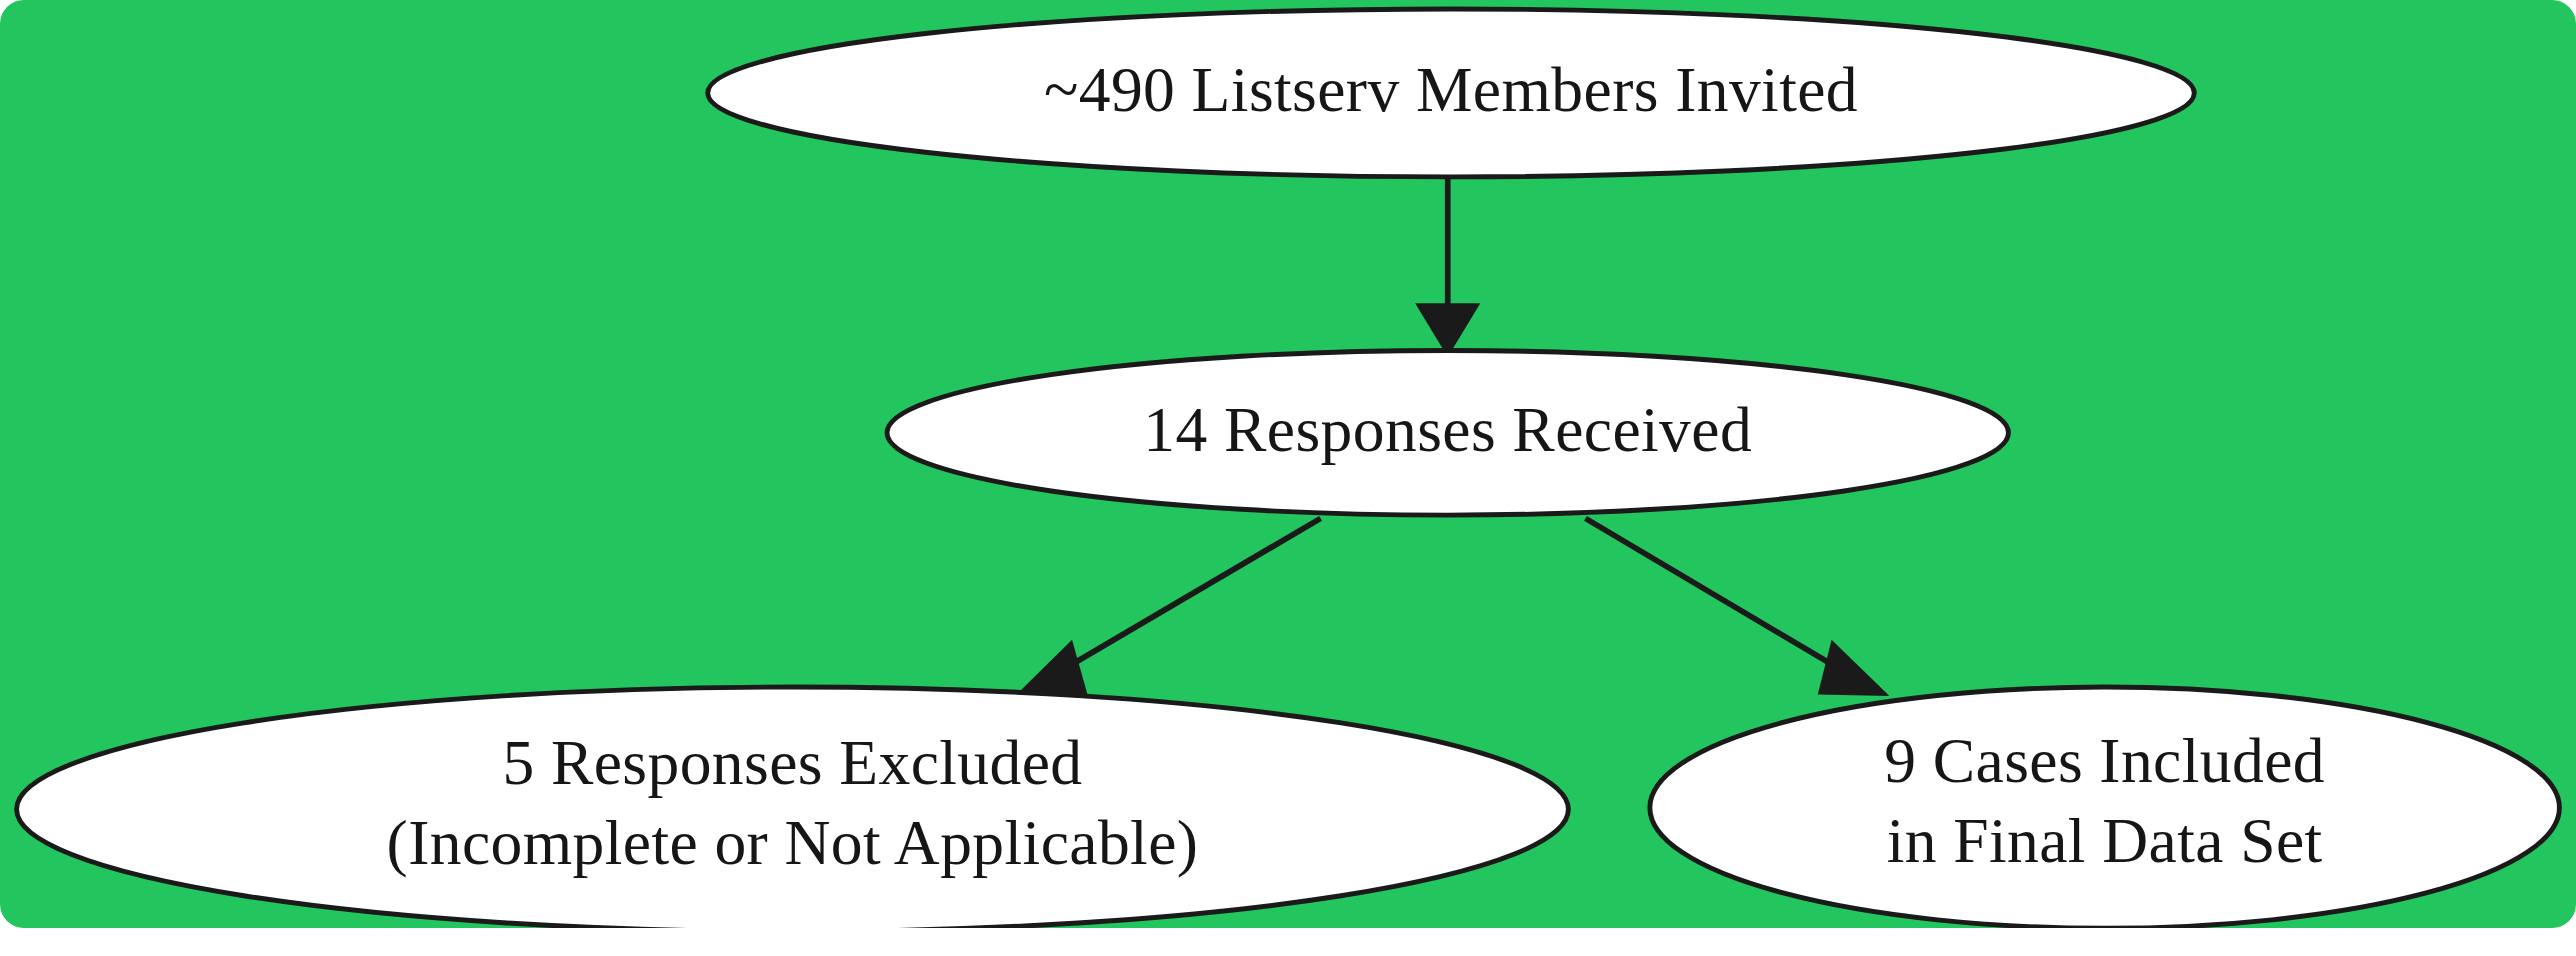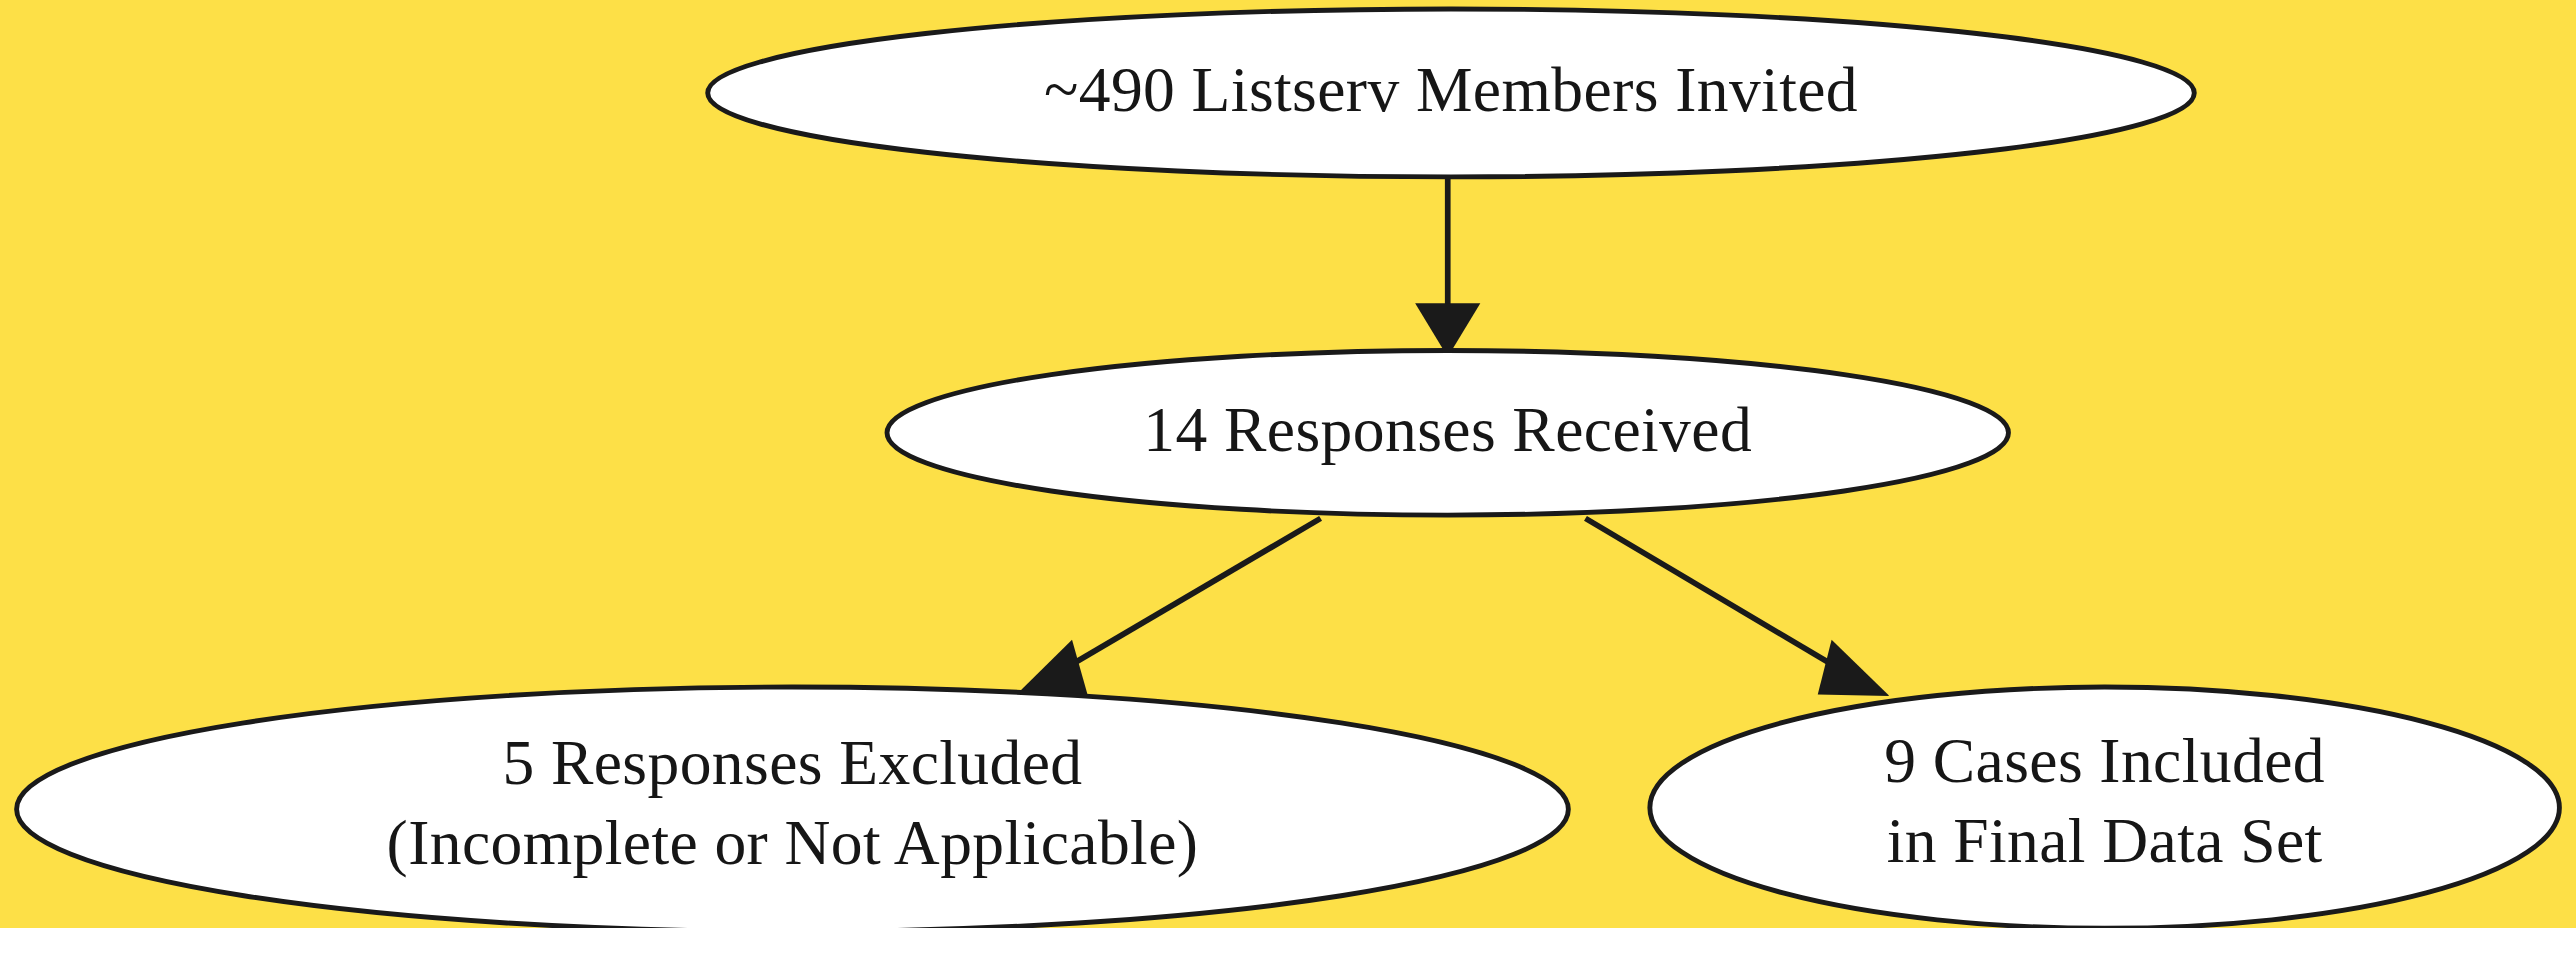--- a/index.html
+++ b/index.html
@@ -4,23 +4,24 @@
 <style>
   html, body {
     margin: 0;
     padding: 0;
     background: #ffffff;
   }
   #canvas {
     position: relative;
     width: 2576px;
     height: 928px;
-    background: #fde047;
+    background: #22c55e;
     overflow: hidden;
     font-family: "Liberation Serif", "DejaVu Serif", serif;
+    border-radius: 24px;
   }
   #flow-svg {
     position: absolute;
     top: 0;
     left: 0;
     width: 2576px;
     height: 956px;
   }
   .node-ellipse {
     fill: #ffffff;

